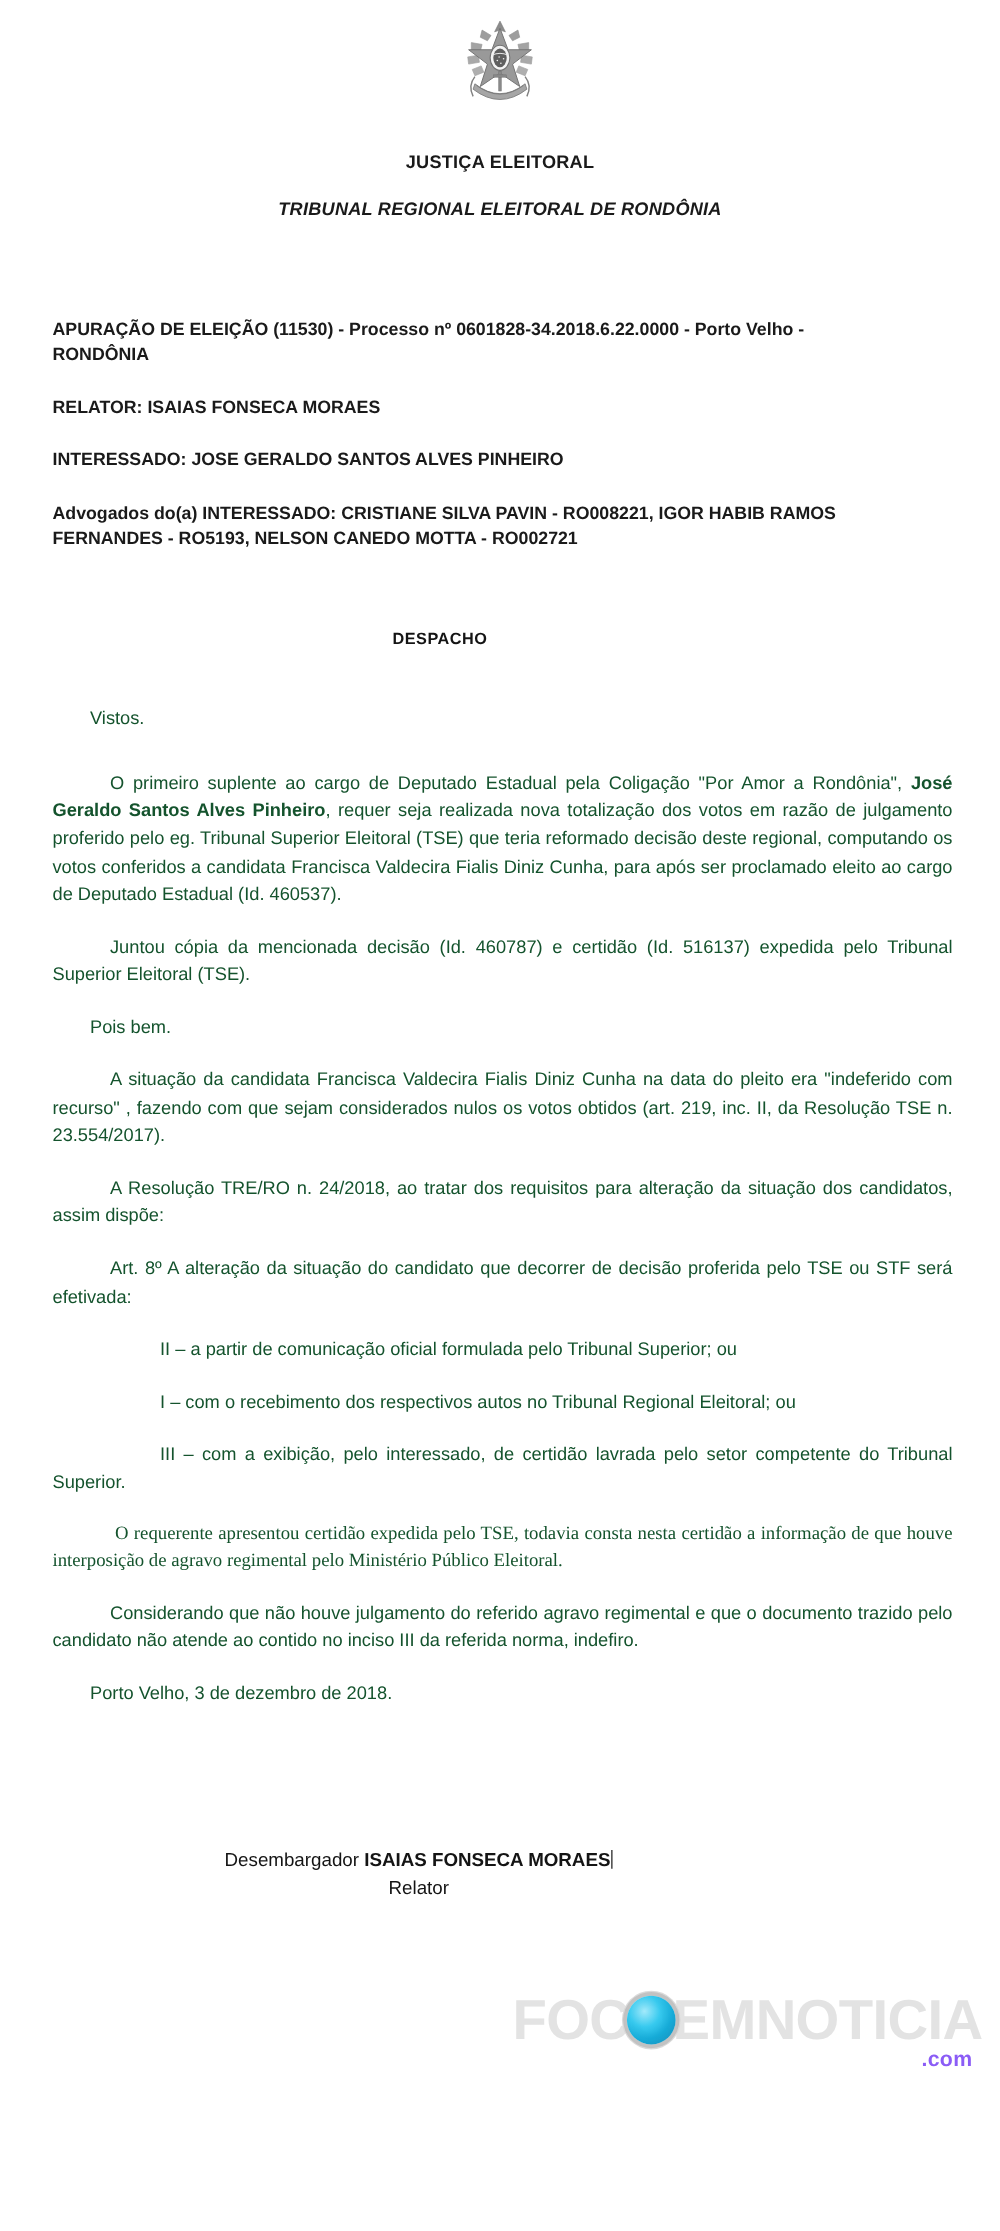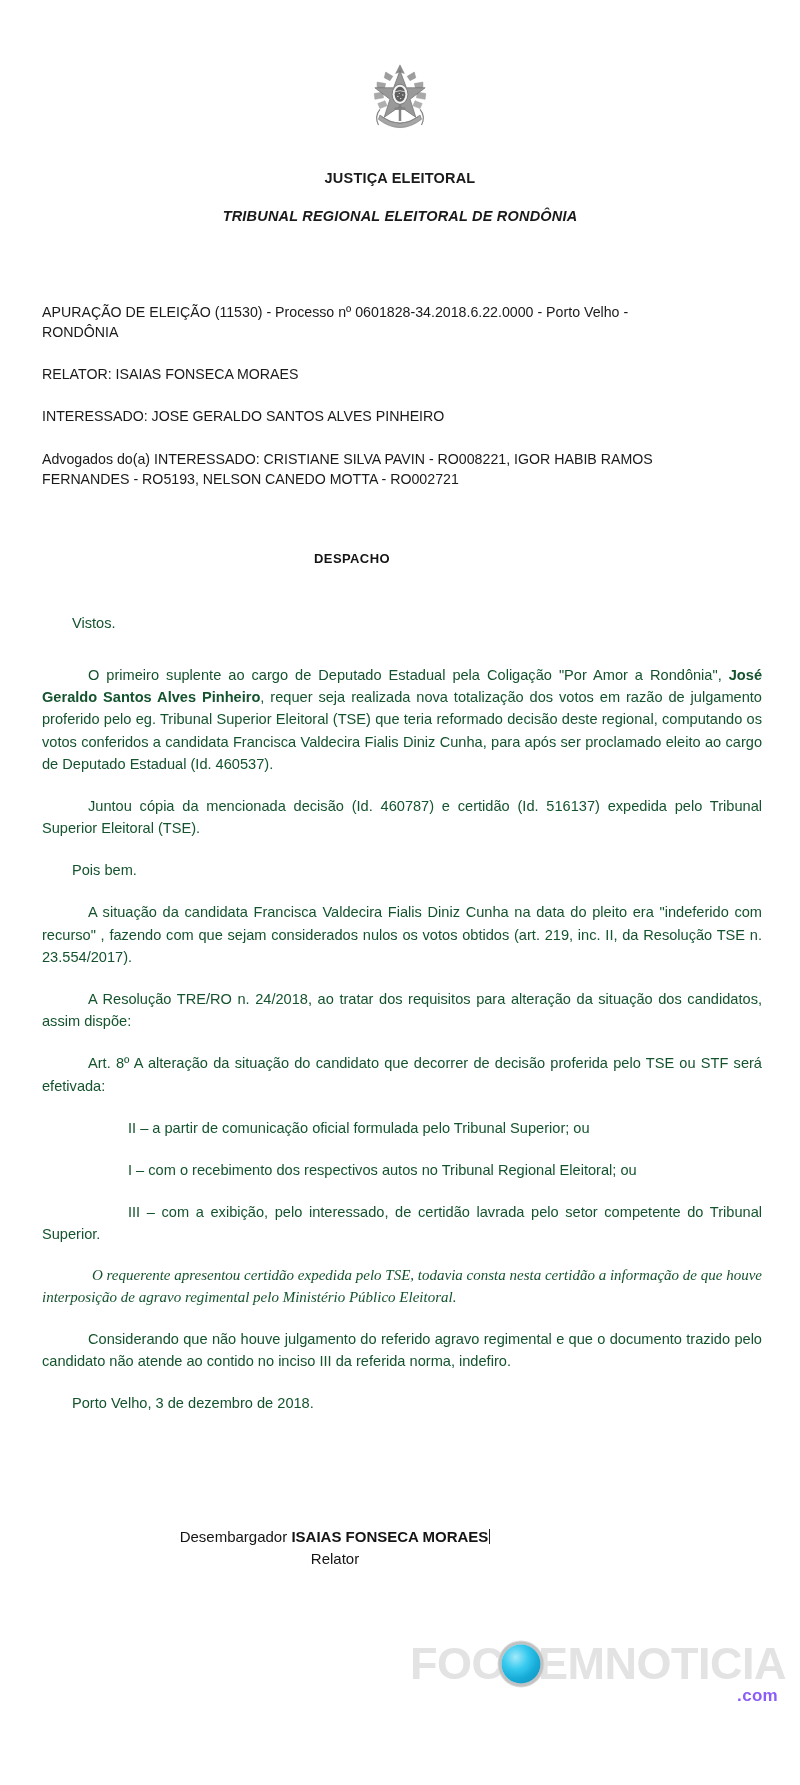--- a/index.html
+++ b/index.html
@@ -16,21 +16,20 @@
     color: #141414;
     overflow: hidden;
   }
 
   .page {
     position: relative;
     width: 800px;
     height: 1696px;
     box-sizing: border-box;
     padding: 0 28px;
-    margin-top: 48px;
   }
 
   
   .crest-wrap {
     display: flex;
     justify-content: center;
     align-items: flex-start;
     padding-top: 14px;
     height: 88px;
   }
@@ -52,21 +51,21 @@
   .court-heading.l1 { margin-top: 20px; }
   .court-heading.l2 { margin-top: 22px; font-style: italic; }
 
   
   .meta {
     margin-top: 78px;
     padding: 0 10px 0 14px;
   }
   .meta p {
     margin: 0 0 22px 0;
-    font-weight: normal;
+    font-weight: bold;
     font-size: 14.2px;
     line-height: 1.42;
     color: #1a1a1a;
     max-width: 652px;
   }
   .meta p:last-child { margin-bottom: 0; }
 
   
   .despacho-title {
     margin-top: 62px;
@@ -92,21 +91,20 @@
     color: #14532d;
   }
   .body-text p.indent { text-indent: 46px; }
   .body-text p.indent-sm { text-indent: 30px; }
   .body-text p.roman { text-indent: 86px; }
   .body-text p.serif {
     font-family: "Liberation Serif", serif;
     font-size: 15px;
     line-height: 1.42;
     text-indent: 50px;
-    font-style: italic;
   }
   .body-text b { font-weight: bold; }
 
   p.tight { margin-bottom: 14px; }
   p.gap-lg { margin-bottom: 30px; }
 
   
   .signature {
     margin-top: 112px;
     text-align: center;

